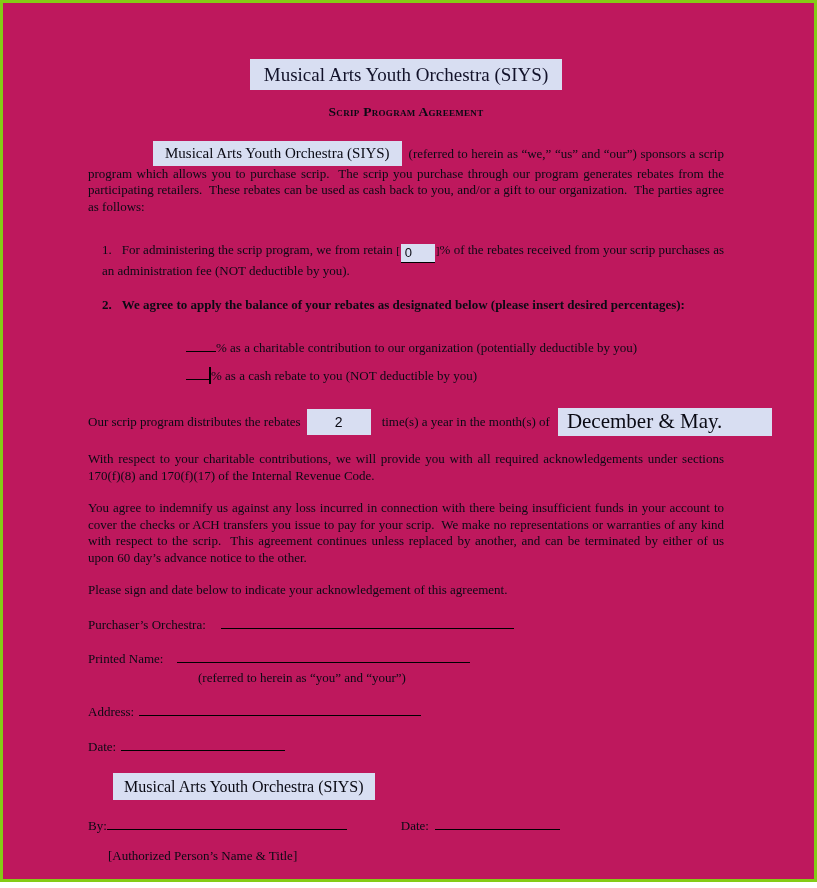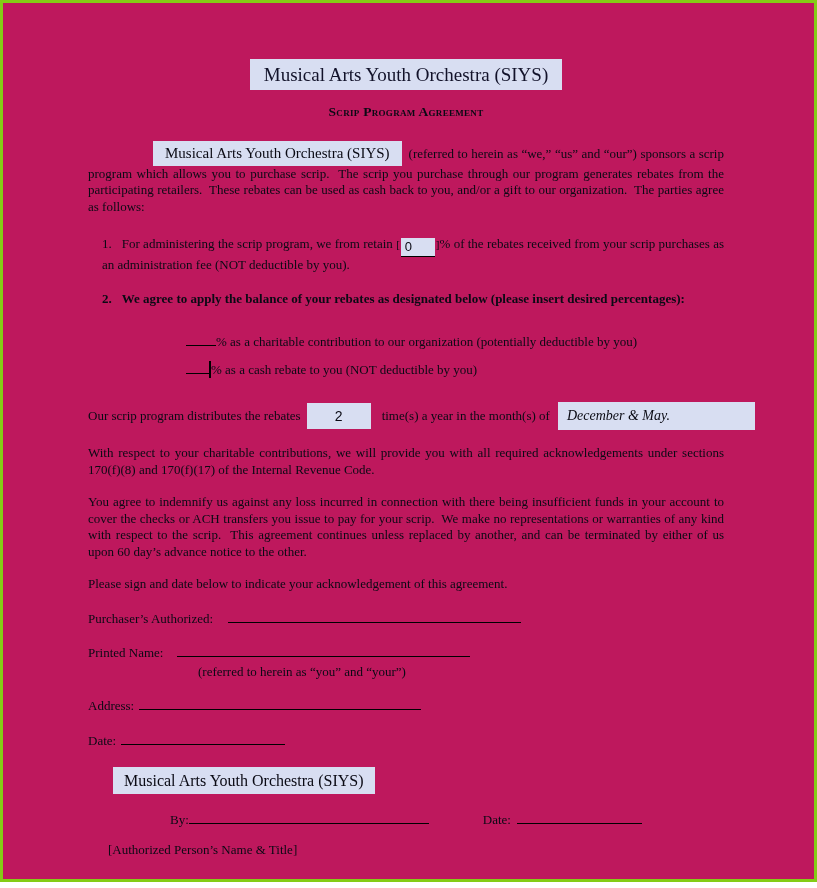--- a/index.html
+++ b/index.html
@@ -11,21 +11,21 @@
   .content { padding:56px 90px 0 85px; }
   .bind { white-space:pre-wrap; }
   .hl { background:var(--hl, #d8def2); }
 
   .title-row { text-align:center; margin-bottom:14px; }
   .doc-title { display:inline-block; font-size:19px; line-height:27px; padding:2px 14px; color:#12122a; }
 
   .subtitle { text-align:center; font-weight:bold; font-variant:small-caps; font-size:13.5px; letter-spacing:.3px; margin-bottom:20px; }
 
   .para { text-align:justify; margin:0 0 16px 0; }
-  .intro { text-indent:65px; margin-bottom:21px; }
+  .intro { text-indent:65px; margin-bottom:27px; }
   .org-inline { display:inline-block; font-size:15px; line-height:21px; padding:2px 12px; margin-right:7px; text-indent:0; }
 
   .item { padding-left:14px; text-align:justify; margin:0 0 17px 0; }
   .item.second { margin-bottom:25px;font-weight:bold; }
   .num { margin-right:10px; }
 
   .ffval {
     display:inline-block; box-sizing:border-box; width:34px; height:19px;
     background:var(--hl, #d8def2); border-bottom:1px solid #000;
     font-family:"Liberation Sans", sans-serif; font-size:13px; line-height:17px;
@@ -35,39 +35,39 @@
 
   .pct { padding-left:98px; margin:0 0 9px 0; }
   .pct.last { margin-bottom:24px; }
   .blank { display:inline-block; width:30px; height:13px; border-bottom:1px solid #000; }
   .blank.short { width:23px; }
   .caret { display:inline-block; width:2px; height:17px; background:#000; vertical-align:-4px; }
 
   .dist { display:flex; align-items:center; width:700px; margin:0 0 15px 0; white-space:nowrap; }
   .fbox { background:var(--hl, #d8def2); }
   .fbox.times { width:64px; text-align:center; font-family:"Liberation Sans", sans-serif; font-size:14px; padding:5px 0 4px; margin:0 11px 0 6px; flex:none; }
-  .fbox.months { font-size:14px; line-height:19px; padding:4px 85px 5px 9px; margin-left:8px; flex:none;font-style:italic; }
+  .fbox.months { font-size:21px; line-height:19px; padding:4px 50px 5px 9px; margin-left:8px; flex:none; }
 
   .sig-row { margin:0 0 16px 0; }
   .sline { display:inline-block; height:13px; border-bottom:1px solid #000; }
   .w-sig   { width:293px; margin-left:15px; }
   .w-name  { width:293px; margin-left:14px; }
   .w-addr  { width:282px; margin-left:5px; }
   .w-date  { width:164px; margin-left:5px; }
   .w-by    { width:240px; }
   .w-bydate{ width:125px; margin-left:6px; }
   .row-printed { margin-bottom:2px; }
   .caption-name { margin:0 0 16px 110px; }
   .row-date { margin-bottom:18px; }
 
   .ack-label { margin-bottom:5px; }
   .ack-org { display:inline-block; margin-left:25px; font-size:16px; line-height:23px; padding:2px 11px; }
   .ack-org-row { margin-bottom:16px; }
 
-  .by-row { display:flex; align-items:baseline; white-space:nowrap;justify-content:center; }
+  .by-row { display:flex; align-items:baseline; white-space:nowrap; }
   .by-date-label { margin-left:54px; }
   .auth-caption { margin:13px 0 0 20px; }
 </style>
 </head>
 <body>
 
 <div class="page">
   <div class="content">
 
     <div class="title-row"><span class="hl doc-title bind">Musical Arts Youth Orchestra (SIYS)</span></div>
@@ -90,21 +90,21 @@
         <span class="bind">time(s) a year in the month(s) of</span>
         <span class="fbox months"><span class="bind">December &amp; May.</span></span>
       </div>
 
     <p class="para"><span class="bind">With respect to your charitable contributions, we will provide you with all required acknowledgements under sections 170(f)(8) and 170(f)(17) of the Internal Revenue Code.</span></p>
 
     <p class="para"><span class="bind">You agree to indemnify us against any loss incurred in connection with there being insufficient funds in your account to cover the checks or ACH transfers you issue to pay for your scrip.  We make no representations or warranties of any kind with respect to the scrip.  This agreement continues unless replaced by another, and can be terminated by either of us upon 60 day’s advance notice to the other.</span></p>
 
     <p class="para"><span class="bind">Please sign and date below to indicate your acknowledgement of this agreement.</span></p>
 
-    <div class="sig-row"><span class="bind">Purchaser’s Authorized:</span><span class="sline w-sig"></span></div>
+    <div class="sig-row"><span class="bind">Purchaser’s Orchestra:</span><span class="sline w-sig"></span></div>
 
     <div class="sig-row row-printed"><span class="bind">Printed Name:</span><span class="sline w-name"></span></div>
     <div class="caption-name bind">(referred to herein as “you” and “your”)</div>
 
     <div class="sig-row"><span class="bind">Address:</span><span class="sline w-addr"></span></div>
 
     <div class="sig-row row-date"><span class="bind">Date:</span><span class="sline w-date"></span></div>
 
 
     <div class="ack-org-row"><span class="hl ack-org bind">Musical Arts Youth Orchestra (SIYS)</span></div>

